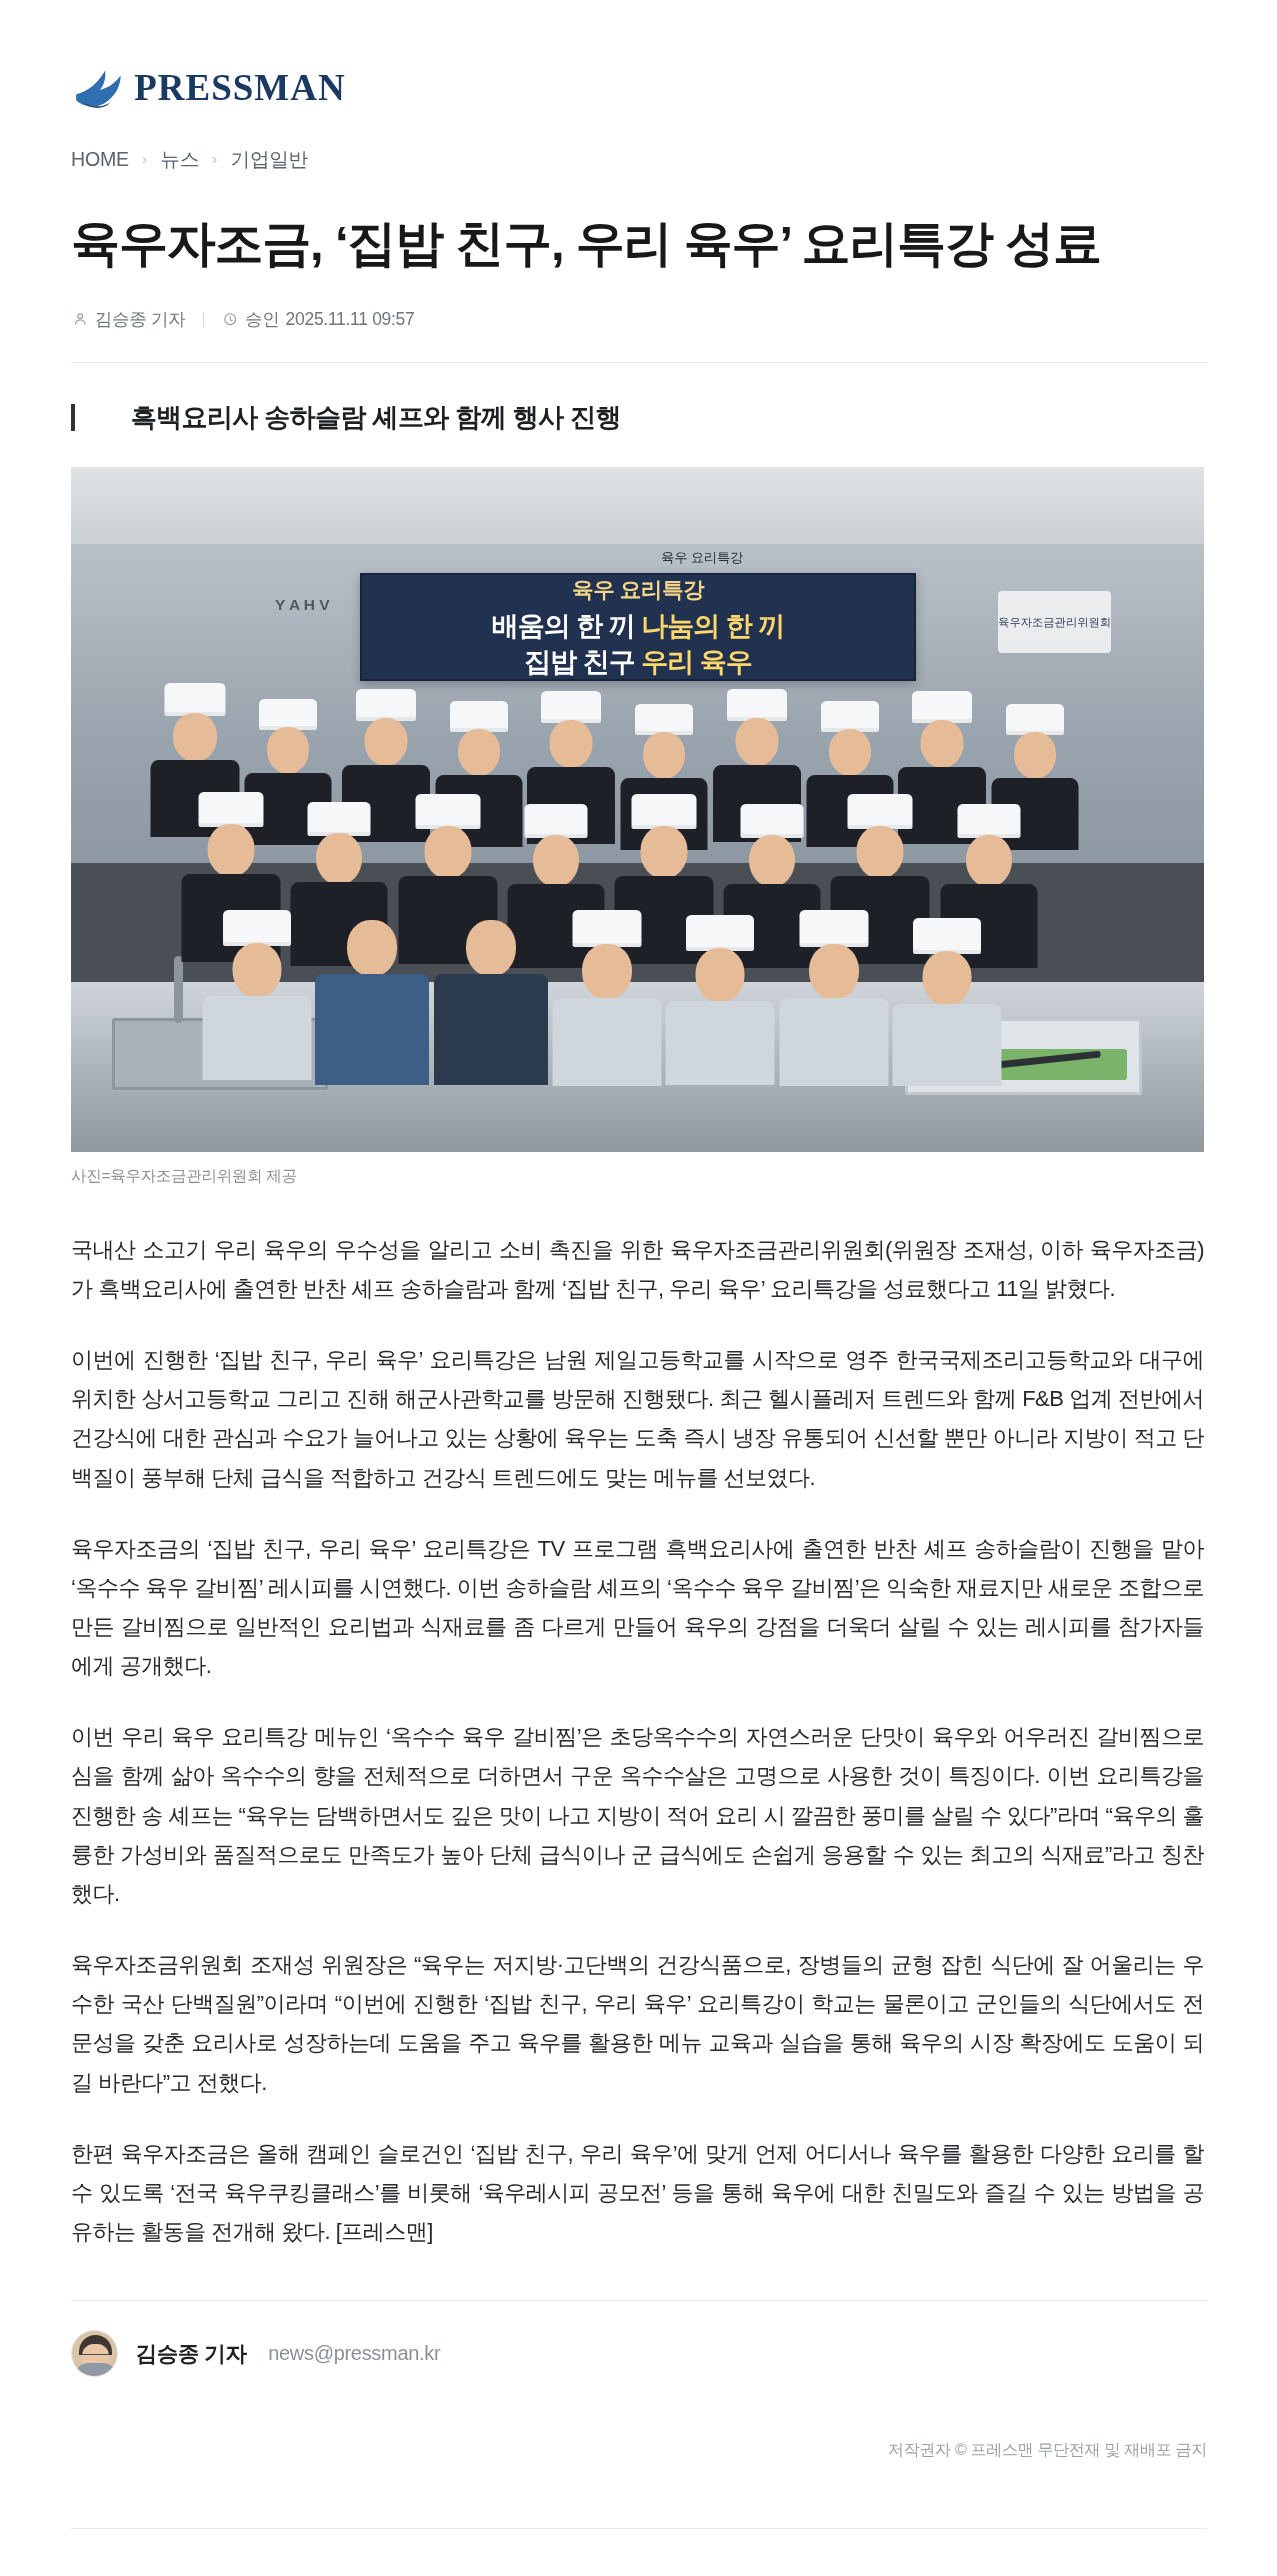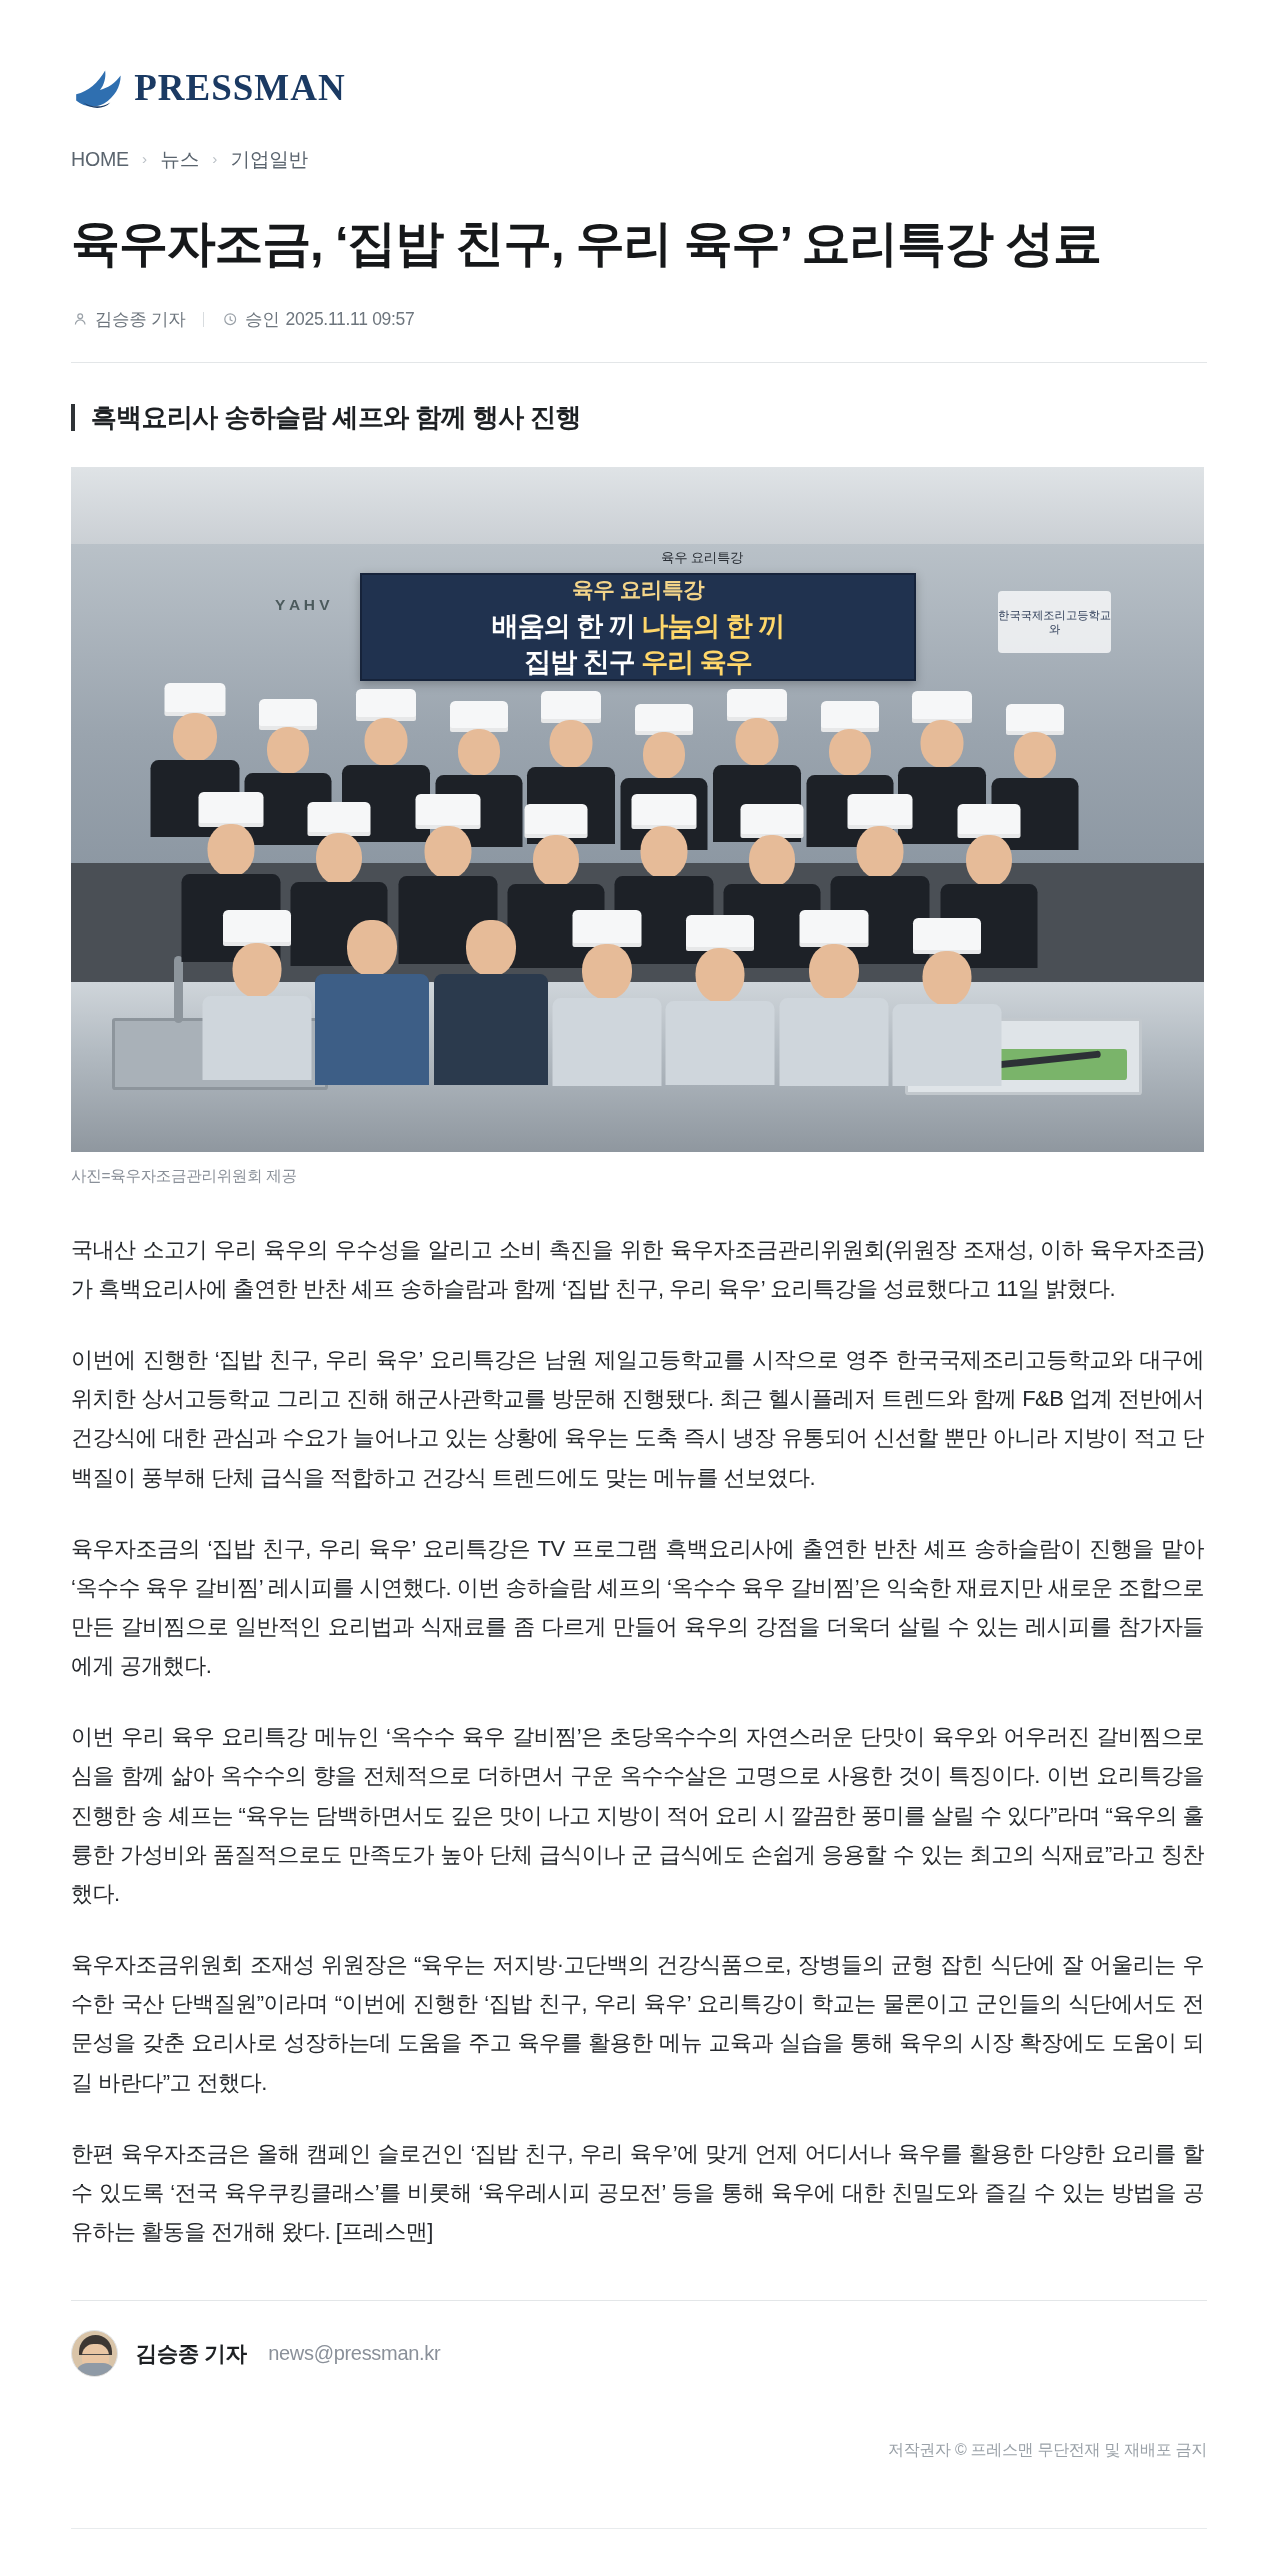--- a/index.html
+++ b/index.html
@@ -124,20 +124,21 @@
     background: #2f3337;
     flex: 0 0 auto;
     margin-top: 4.1px;
   }
   .subhead .text {
     font-size: 26px;
     line-height: 1.35;
     font-weight: bold;
     color: #1d2023;
     letter-spacing: -0.6px;
+    margin-left: 40px;
   }
 
   
   figure.photo {
     margin: 32px 4.1px 0 4.1px;
   }
   .photo-frame {
     width: 1133px;
     height: 685px;
     position: relative;
@@ -353,21 +354,21 @@
           <div class="bn-top">육우 요리특강</div>
           <div class="bn-main">
             <span>배움의 한 끼 </span><em>나눔의 한 끼</em>
           </div>
           <div class="bn-main">
             <span>집밥 친구 </span><em>우리 육우</em>
           </div>
         </div>
 
         <div class="ph-logo-left">Y A H V</div>
-        <div class="ph-logo-right">한국국제조리고등학교와</div>
+        <div class="ph-logo-right">육우자조금관리위원회</div>
 
         <div class="ph-counter"></div>
         <div class="ph-sink"></div>
         <div class="ph-faucet"></div>
         <div class="ph-sink2"></div>
         <div class="ph-board"></div>
         <div class="ph-knife"></div>
 
         <div class="ph-row">
           <div class="ph-person" style="left:77px; top:216px; width:93px; height:155px;">

